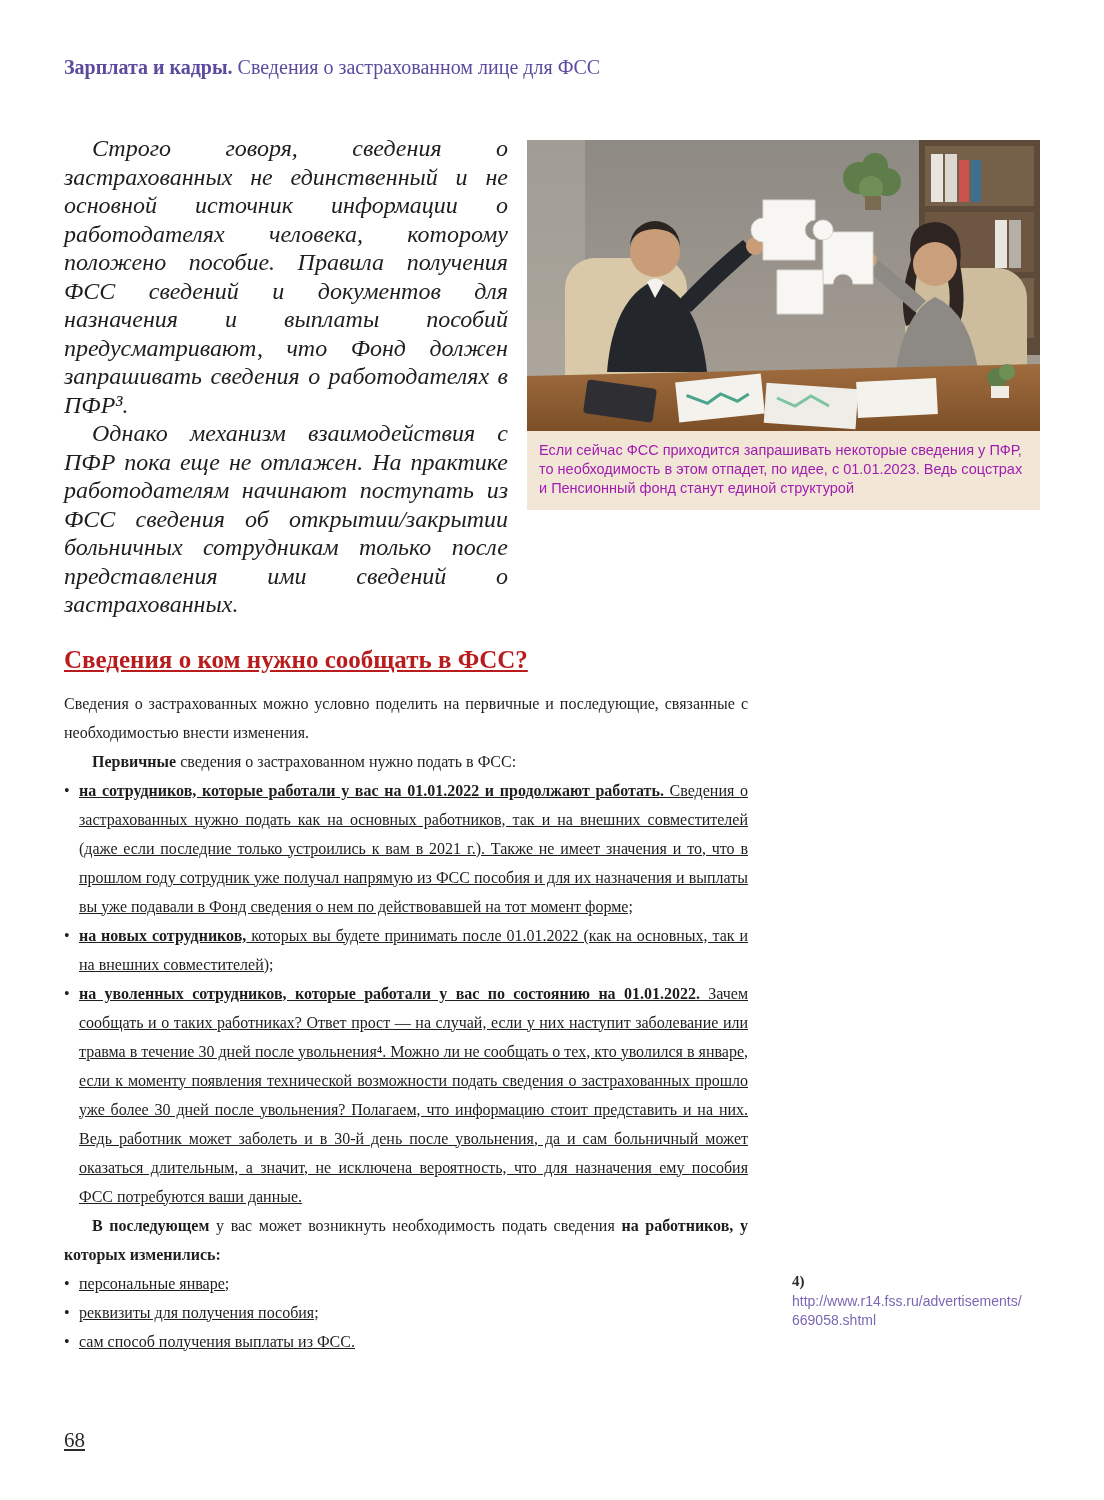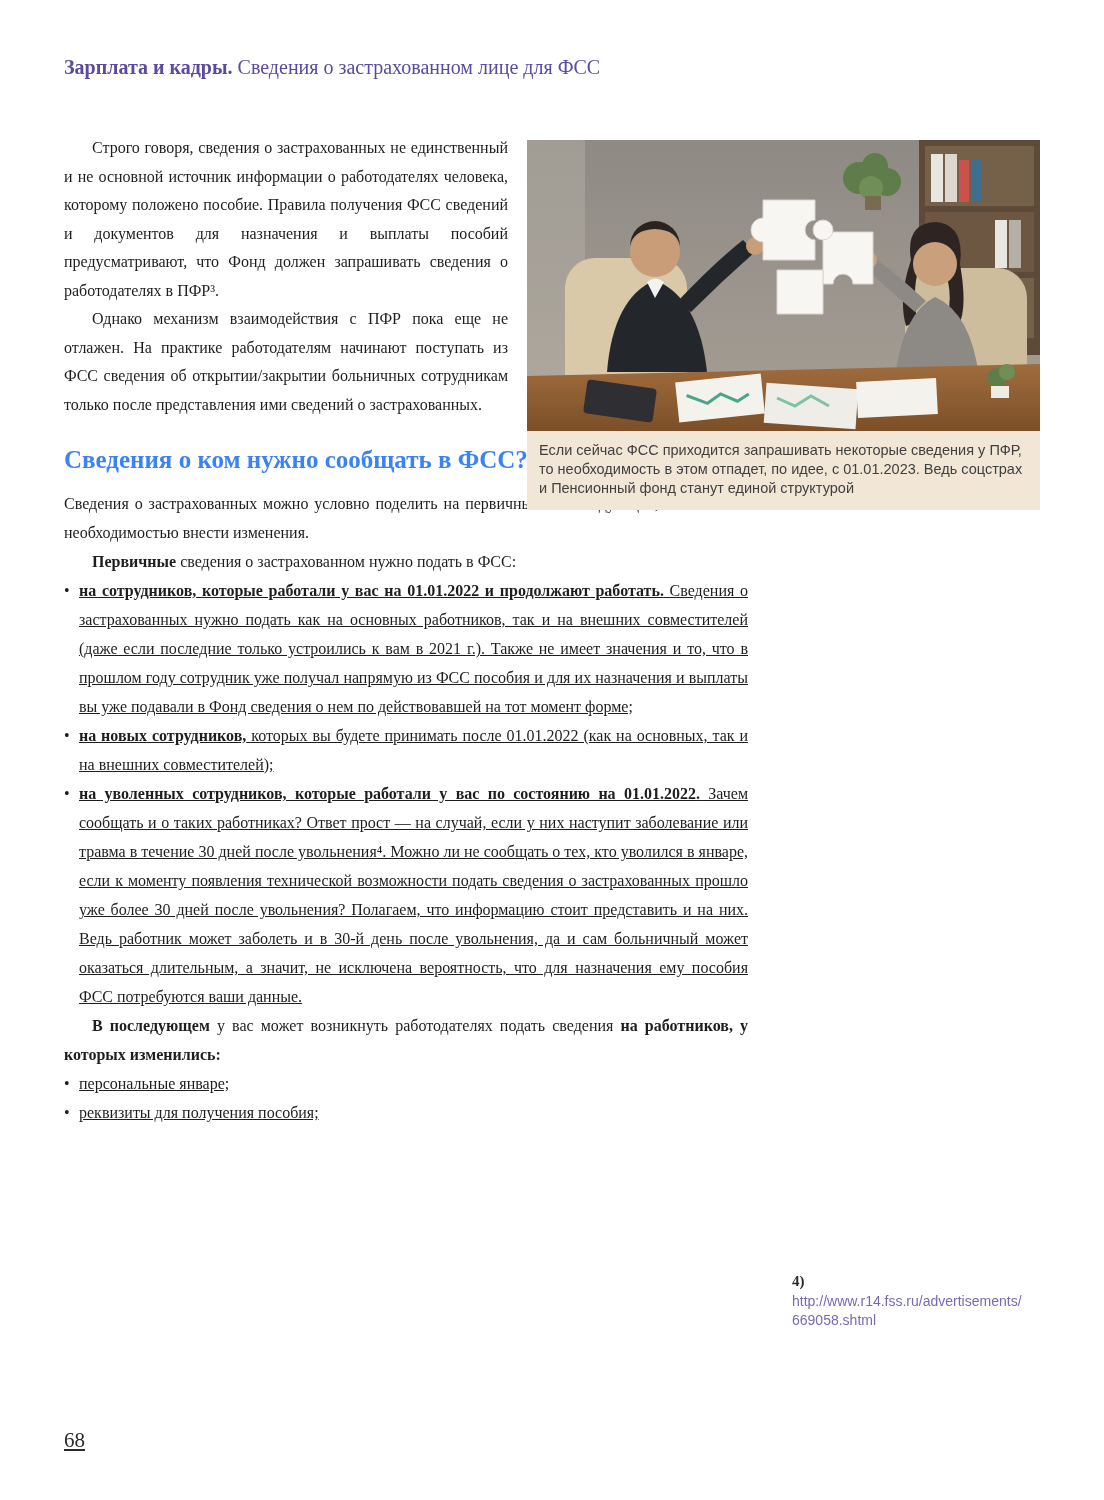--- a/index.html
+++ b/index.html
@@ -19,33 +19,35 @@
     color:#5b4a9e;
   }
   .header .rubric { font-weight:bold; }
 
   
   .flow {
     position:absolute; left:64px; top:134px; width:684px;
   }
   .intro {
     width:444px;
-    font-size:16px; line-height:28.5px;
+    font-size:24px; line-height:28.5px;
     text-align:justify;
     hyphens:auto;
+    font-style:italic;
   }
   .para { text-align:justify; }
   .indent { text-indent:28px; }
   .b { font-weight:bold; }
 
   .section-heading {
     margin-top:26px;
     font-size:25px; line-height:30px;
     font-weight:bold;
-    color:#3b82f6;
+    color:#b91c1c;
+    text-decoration:underline;
   }
   .main {
     margin-top:14px;
     font-size:16px; line-height:29px;
     text-align:justify;
     hyphens:auto;
   }
   .bullet {
     position:relative;
     padding-left:15px;
@@ -59,21 +61,21 @@
   
   .photo-wrap {
     position:absolute; left:527px; top:140px; width:513px;
   }
   .photo { display:block; width:513px; height:291px; }
   .caption {
     background:#f2e7d7;
     padding:10px 12px 12px 12px;
     font-family:"Liberation Sans", sans-serif;
     font-size:14.5px; line-height:19px;
-    color:#404040;
+    color:#a21caf;
   }
 
   
   .footnotes {
     position:absolute; left:792px; top:1272px; width:232px;
     font-size:15px; line-height:19.5px;
     color:#2a2a2a;
     text-align:left;
   }
   .footnote { margin-bottom:9px; }
@@ -123,28 +125,31 @@
 
       <div class="bullet">
         <span class="b">на новых сотрудников,</span><span> которых вы будете принимать после 01.01.2022 (как на основных, так и на внешних совместителей);</span>
       </div>
 
       <div class="bullet">
         <span class="b">на уволенных сотрудников, которые работали у вас по состоянию на 01.01.2022.</span><span> Зачем сообщать и о таких работниках? Ответ прост — на случай, если у них наступит заболевание или травма в течение 30 дней после увольнения⁴. Можно ли не сообщать о тех, кто уволился в январе, если к моменту появления технической возможности подать сведения о застрахованных прошло уже более 30 дней после увольнения? Полагаем, что информацию стоит представить и на них. Ведь работник может заболеть и в 30-й день после увольнения, да и сам больничный может оказаться длительным, а значит, не исключена вероятность, что для назначения ему пособия ФСС потребуются ваши данные.</span>
       </div>
 
       <p class="para indent">
-        <span class="b">В последующем</span><span> у вас может возникнуть работодателях подать сведения </span><span class="b">на работников, у которых изменились:</span>
+        <span class="b">В последующем</span><span> у вас может возникнуть необходимость подать сведения </span><span class="b">на работников, у которых изменились:</span>
       </p>
 
       <div class="bullet">
         <span>персональные январе;</span>
       </div>
       <div class="bullet">
         <span>реквизиты для получения пособия;</span>
+      </div>
+      <div class="bullet">
+        <span>сам способ получения выплаты из ФСС.</span>
       </div>
     </div>
   </div>
 
   <div class="photo-wrap">
     <svg class="photo" viewBox="0 0 513 291" preserveAspectRatio="none" aria-hidden="true">
       <defs>
         <linearGradient id="gWall" x1="0" x2="0" y1="0" y2="1">
           <stop offset="0" stop-color="#8e8a84"></stop>
           <stop offset="1" stop-color="#a79f95"></stop>

